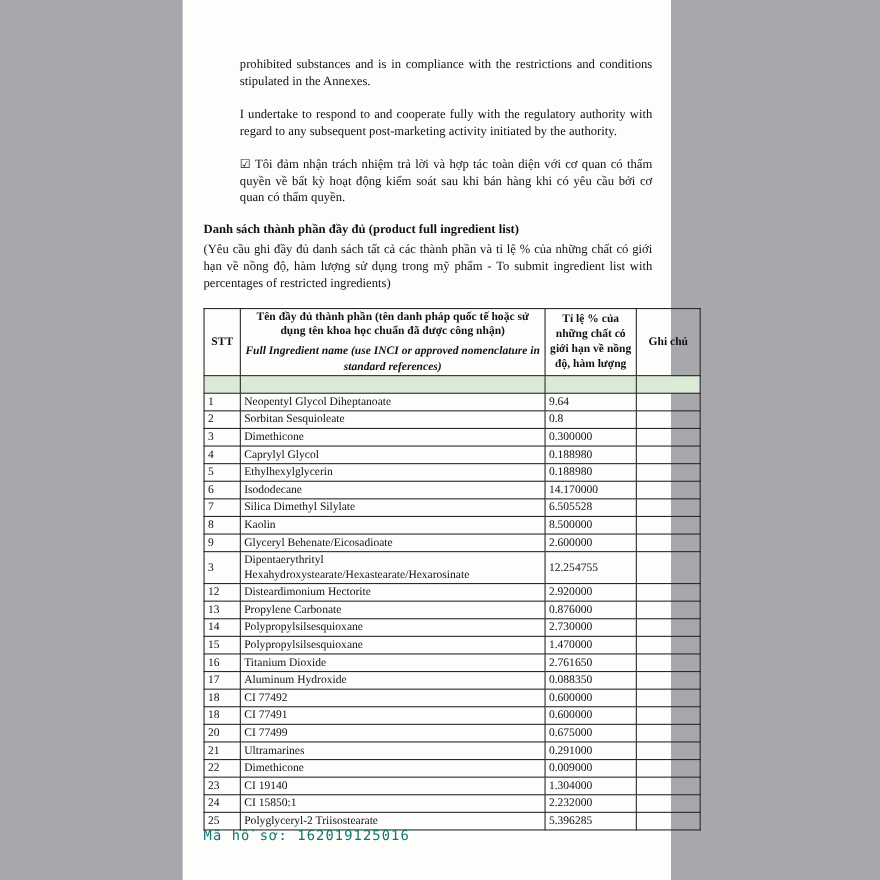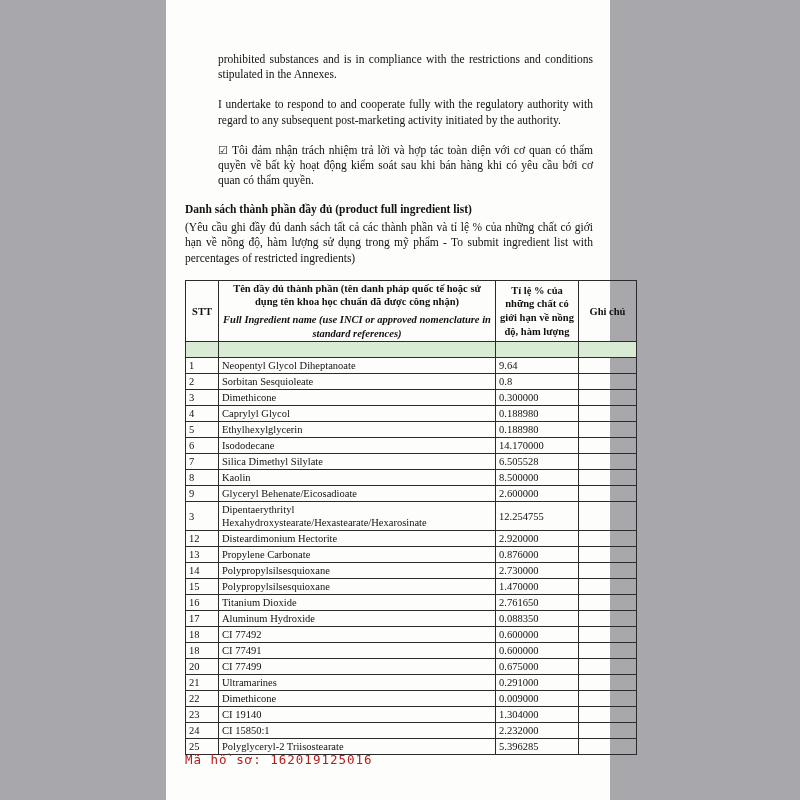--- a/index.html
+++ b/index.html
@@ -60,21 +60,21 @@
   th.h-note { font-weight:bold; text-align:center; }
   tr.separator td { background:#d9ead5; height:15px; padding:0; }
   td.c-no { text-align:left; padding-left:4px; line-height:13px; }
   td.c-nm { text-align:left; padding-left:6px; line-height:13px; }
   td.c-pc { text-align:left; padding-left:4px; line-height:13px; }
   td.c-nt { line-height:13px; }
   .footer-code {
     position:absolute; left:19px; top:752px;
     font-family:"DejaVu Sans Mono", monospace;
     font-size:12.5px;
-    color:#b91c1c;
+    color:#0f766e;
     letter-spacing:1px;
   }
 </style>
 </head>
 <body>
 
 <div class="canvas">
   <div class="side-band left"></div>
   <div class="side-band right"></div>
 

